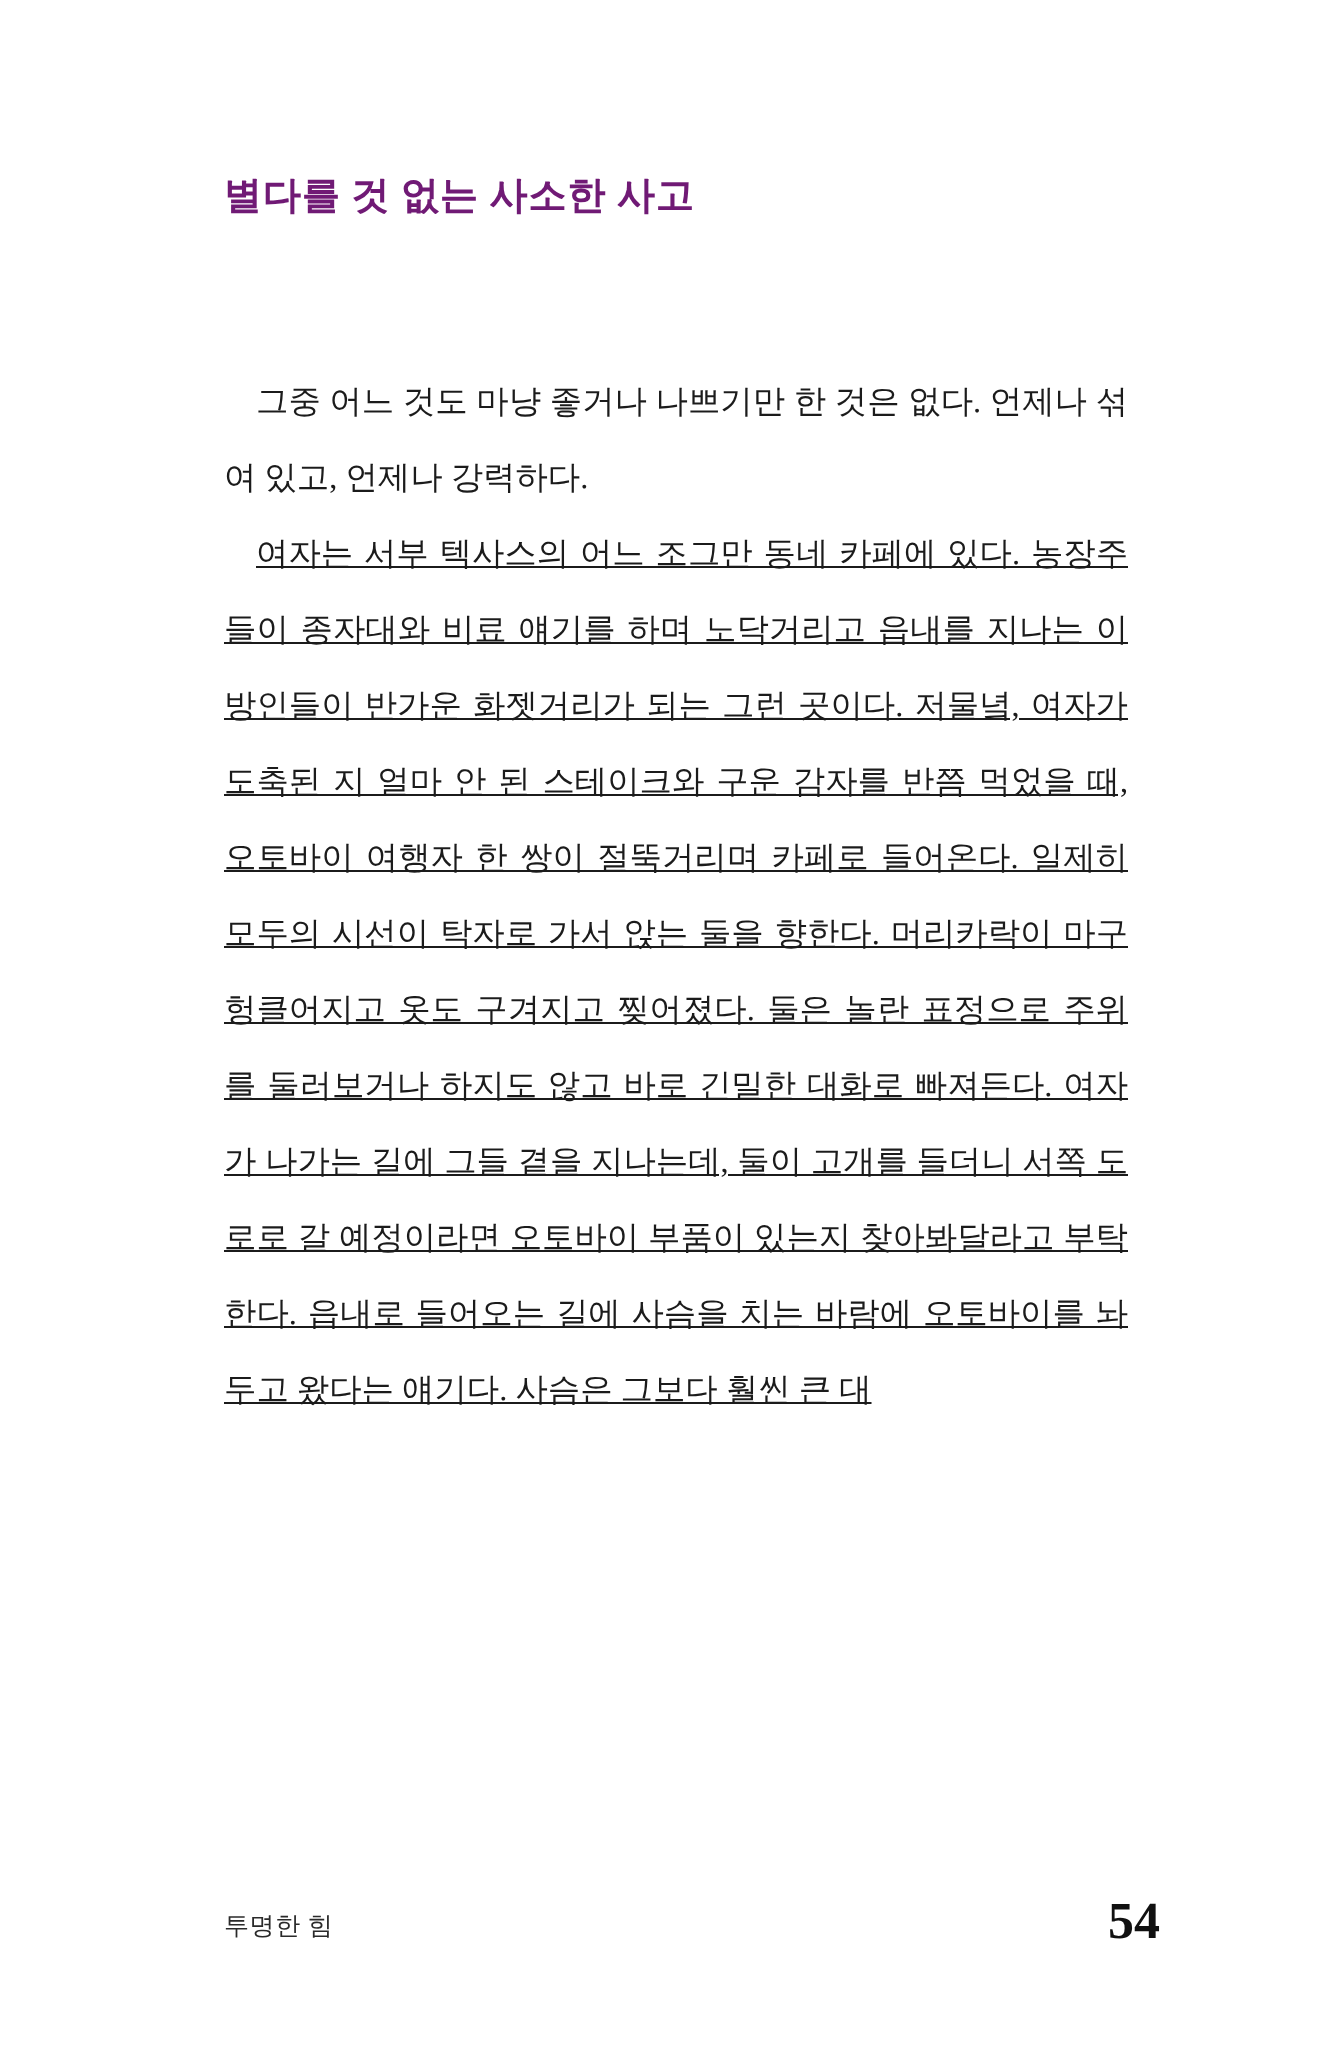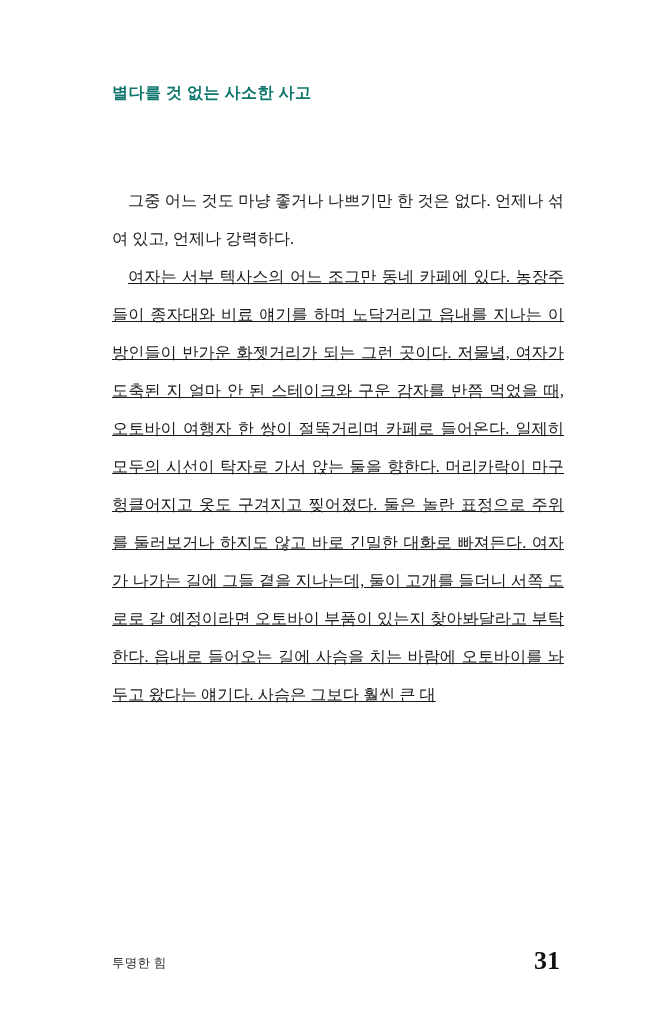--- a/index.html
+++ b/index.html
@@ -17,24 +17,24 @@
   .page {
     position: relative;
     width: 664px;
     height: 1024px;
     box-sizing: border-box;
   }
   .chapter-title {
     position: absolute;
     left: 112px;
     top: 72px;
-    font-size: 16px;
+    font-size: 19px;
     font-weight: bold;
     letter-spacing: 0.5px;
-    color: #0f766e;
+    color: #701a75;
     white-space: nowrap;
   }
   .body-text {
     position: absolute;
     left: 112px;
     top: 182px;
     width: 452px;
     font-size: 16.2px;
     line-height: 38px;
     color: #1b1b1b;
@@ -45,21 +45,21 @@
     margin: 0;
     text-indent: 16px;
   }
   .para + .para {
     margin-top: 0;
     text-decoration: underline;
   }
   .footer {
     position: absolute;
     left: 112px;
-    right: 104px;
+    right: 84px;
     bottom: 52px;
     height: 26px;
   }
   .footer-label {
     position: absolute;
     left: 0;
     bottom: 0;
     font-size: 12.5px;
     color: #2a2a2a;
     letter-spacing: 0.3px;
@@ -80,16 +80,16 @@
 
   <h1 class="chapter-title">별다를 것 없는 사소한 사고</h1>
 
   <div class="body-text">
     <p class="para">그중 어느 것도 마냥 좋거나 나쁘기만 한 것은 없다. 언제나 섞여 있고, 언제나 강력하다.</p>
     <p class="para">여자는 서부 텍사스의 어느 조그만 동네 카페에 있다. 농장주들이 종자대와 비료 얘기를 하며 노닥거리고 읍내를 지나는 이방인들이 반가운 화젯거리가 되는 그런 곳이다. 저물녘, 여자가 도축된 지 얼마 안 된 스테이크와 구운 감자를 반쯤 먹었을 때, 오토바이 여행자 한 쌍이 절뚝거리며 카페로 들어온다. 일제히 모두의 시선이 탁자로 가서 앉는 둘을 향한다. 머리카락이 마구 헝클어지고 옷도 구겨지고 찢어졌다. 둘은 놀란 표정으로 주위를 둘러보거나 하지도 않고 바로 긴밀한 대화로 빠져든다. 여자가 나가는 길에 그들 곁을 지나는데, 둘이 고개를 들더니 서쪽 도로로 갈 예정이라면 오토바이 부품이 있는지 찾아봐달라고 부탁한다. 읍내로 들어오는 길에 사슴을 치는 바람에 오토바이를 놔두고 왔다는 얘기다. 사슴은 그보다 훨씬 큰 대</p>
   </div>
 
   <div class="footer">
     <span class="footer-label">투명한 힘</span>
-    <span class="page-number">31</span>
+    <span class="page-number">54</span>
   </div>
 
 </div>
 
 </body></html>

